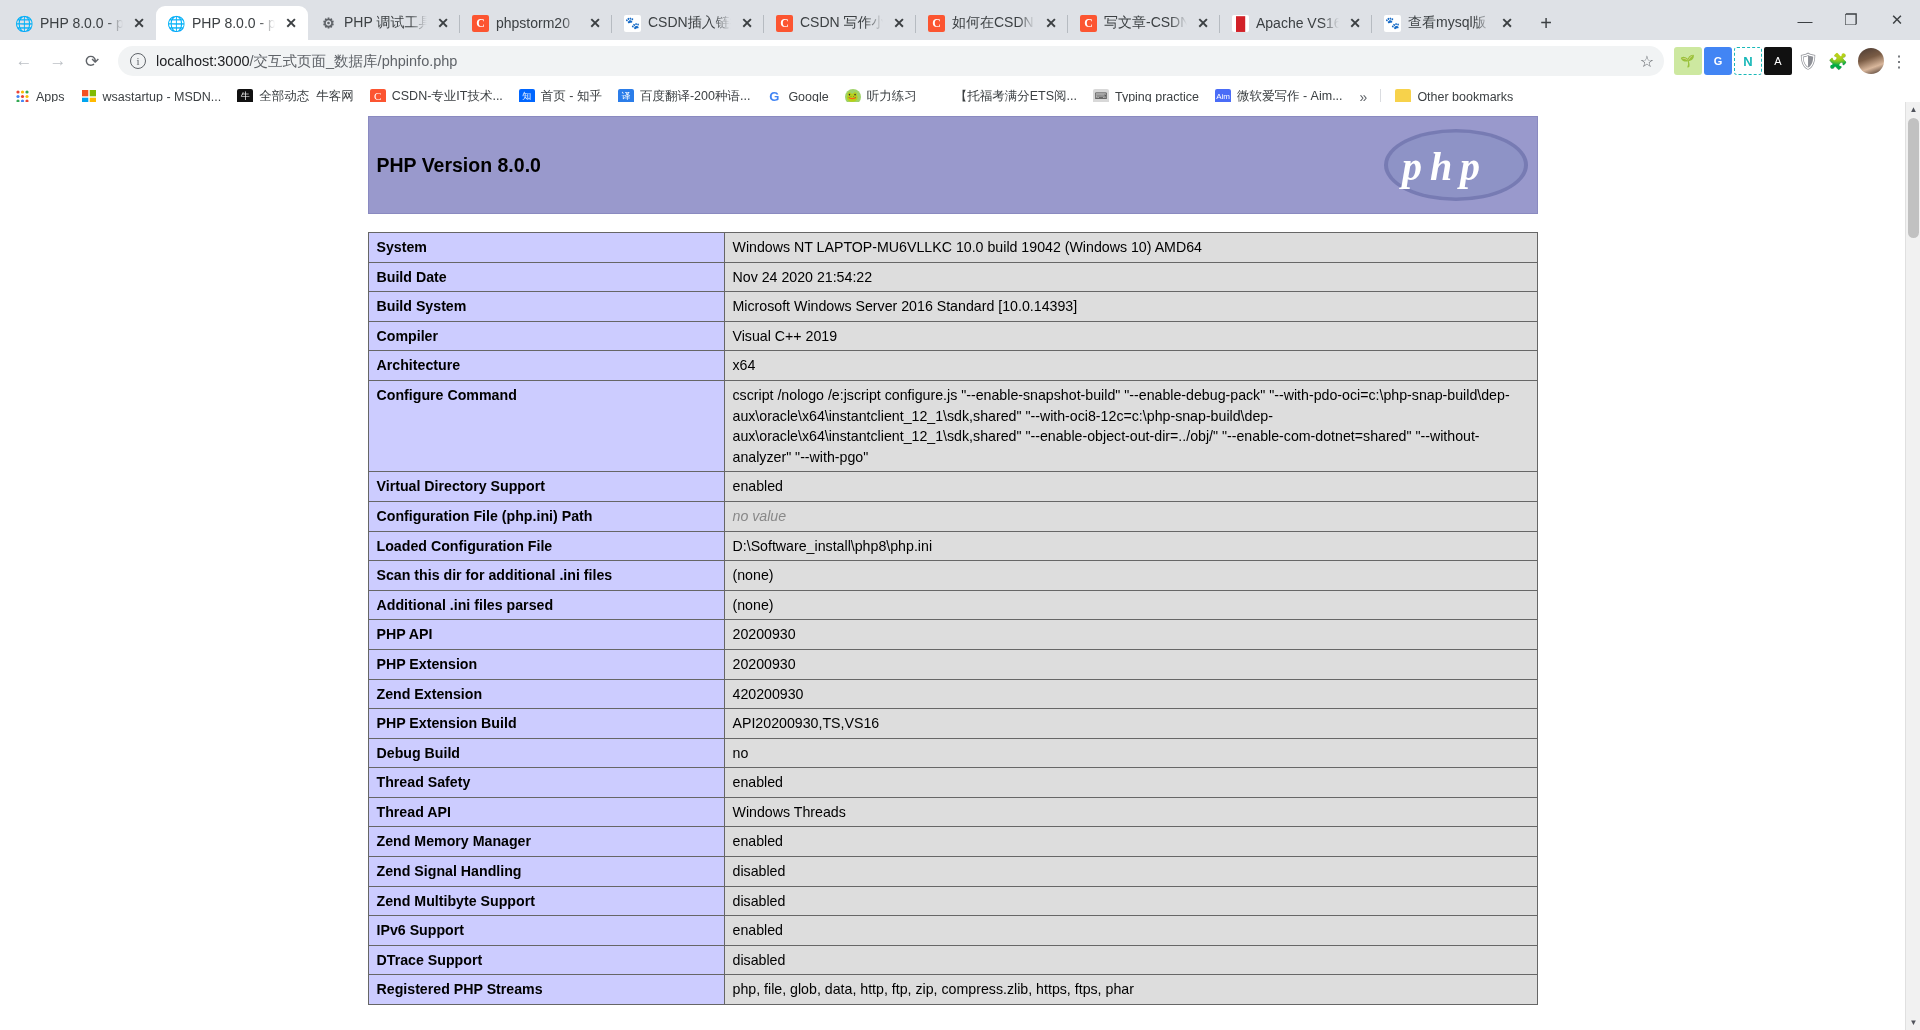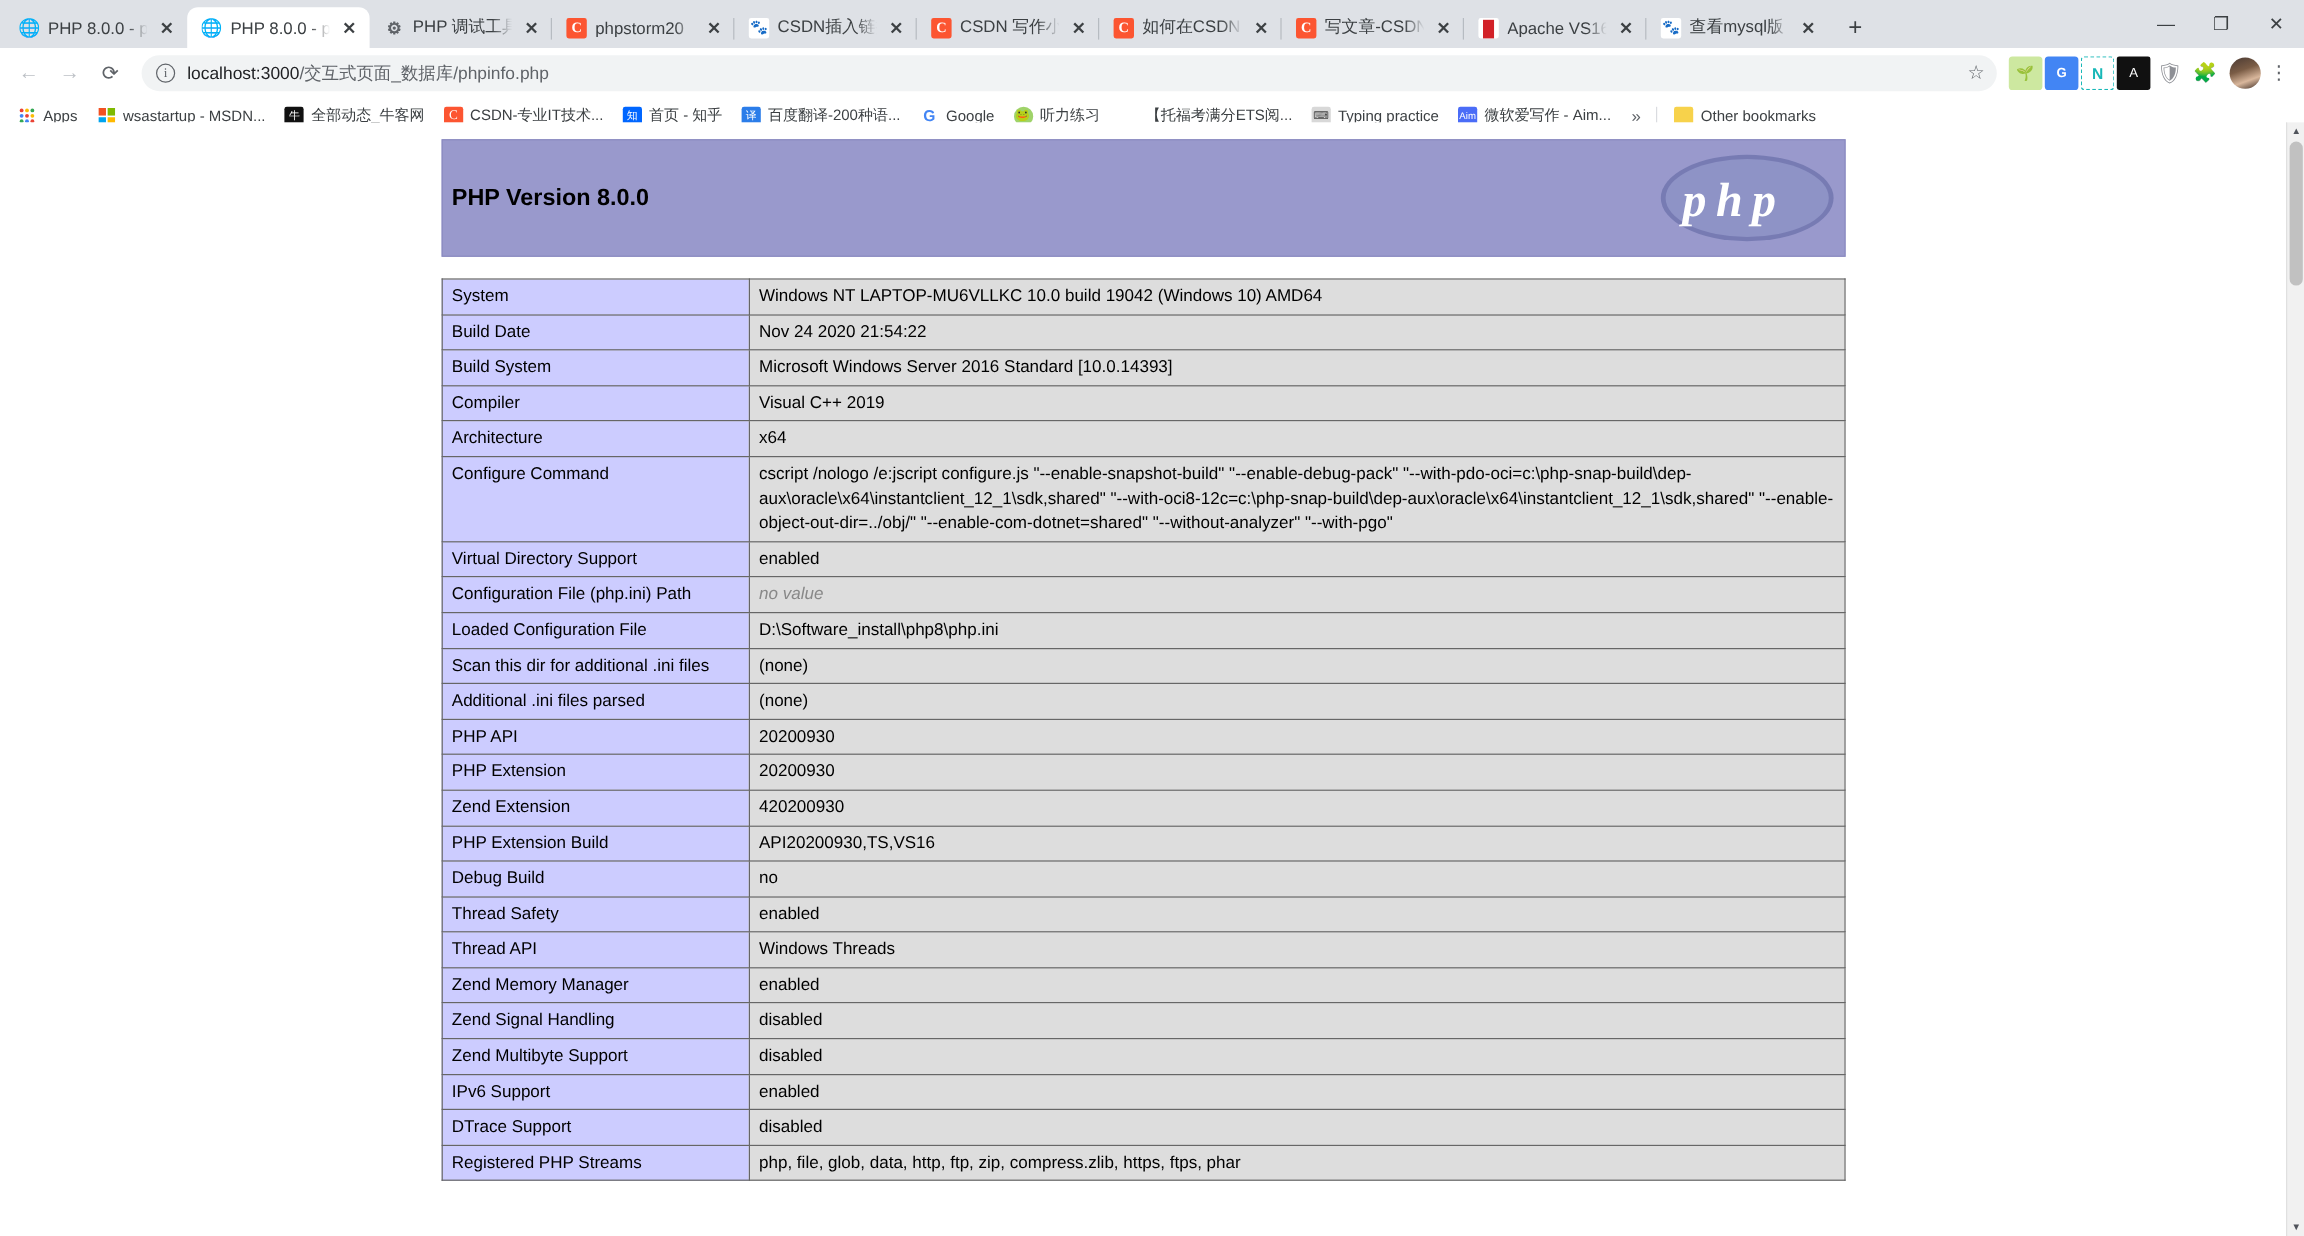--- a/index.html
+++ b/index.html
@@ -164,21 +164,21 @@
     display: flex; align-items: center; justify-content: center;
   }
 
   table.info {
     width: 1170px; margin: 18px auto 0 auto;
     border-collapse: collapse; border-spacing: 0;
     font-size: 14.2px; color: #000;
   }
   table.info td { border: 1px solid #666666; padding: 4px 8px; vertical-align: top; line-height:1.45; }
   td.e {
-    background: #ccccff; font-weight: normal; width: 256px;
+    background: #ccccff; font-weight: bold; width: 356px;
     white-space: nowrap;
   }
   td.v {
     background: #dddddd; word-break: break-word;
   }
   td.v .novalue { color:#888; font-style: italic; }
 
   
   .scrollbar {
     position:absolute; right:0; top:102px; width:15px; height:928px; background:#f1f1f1;

